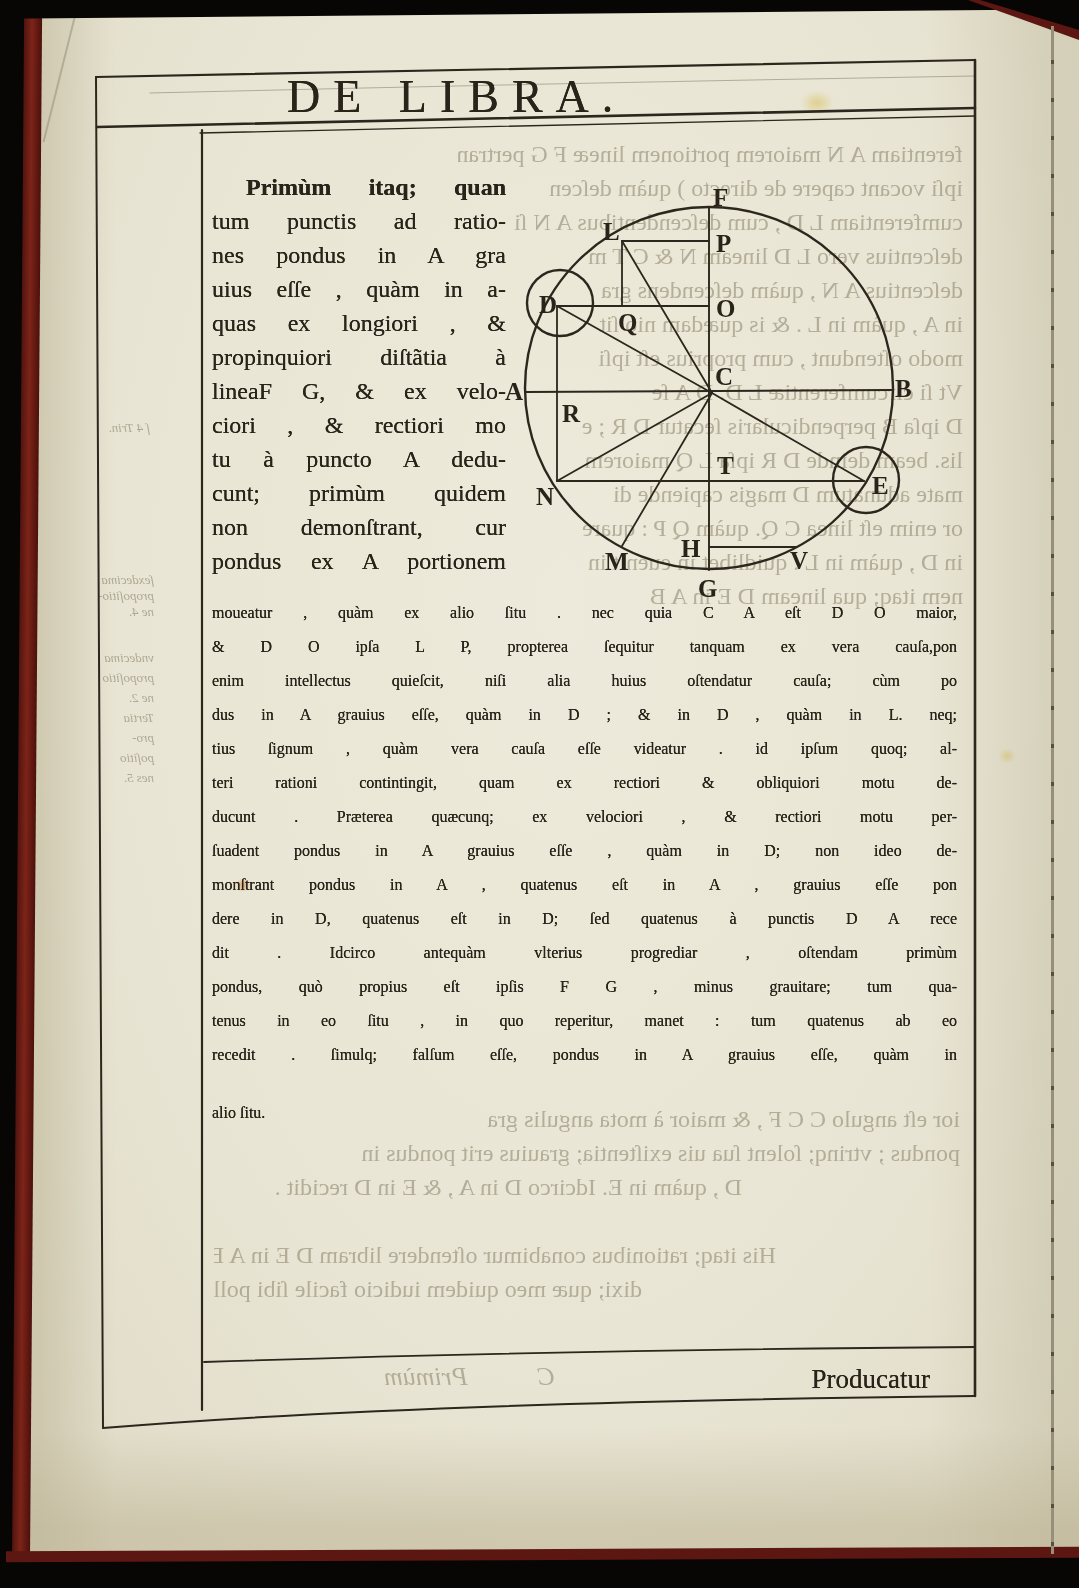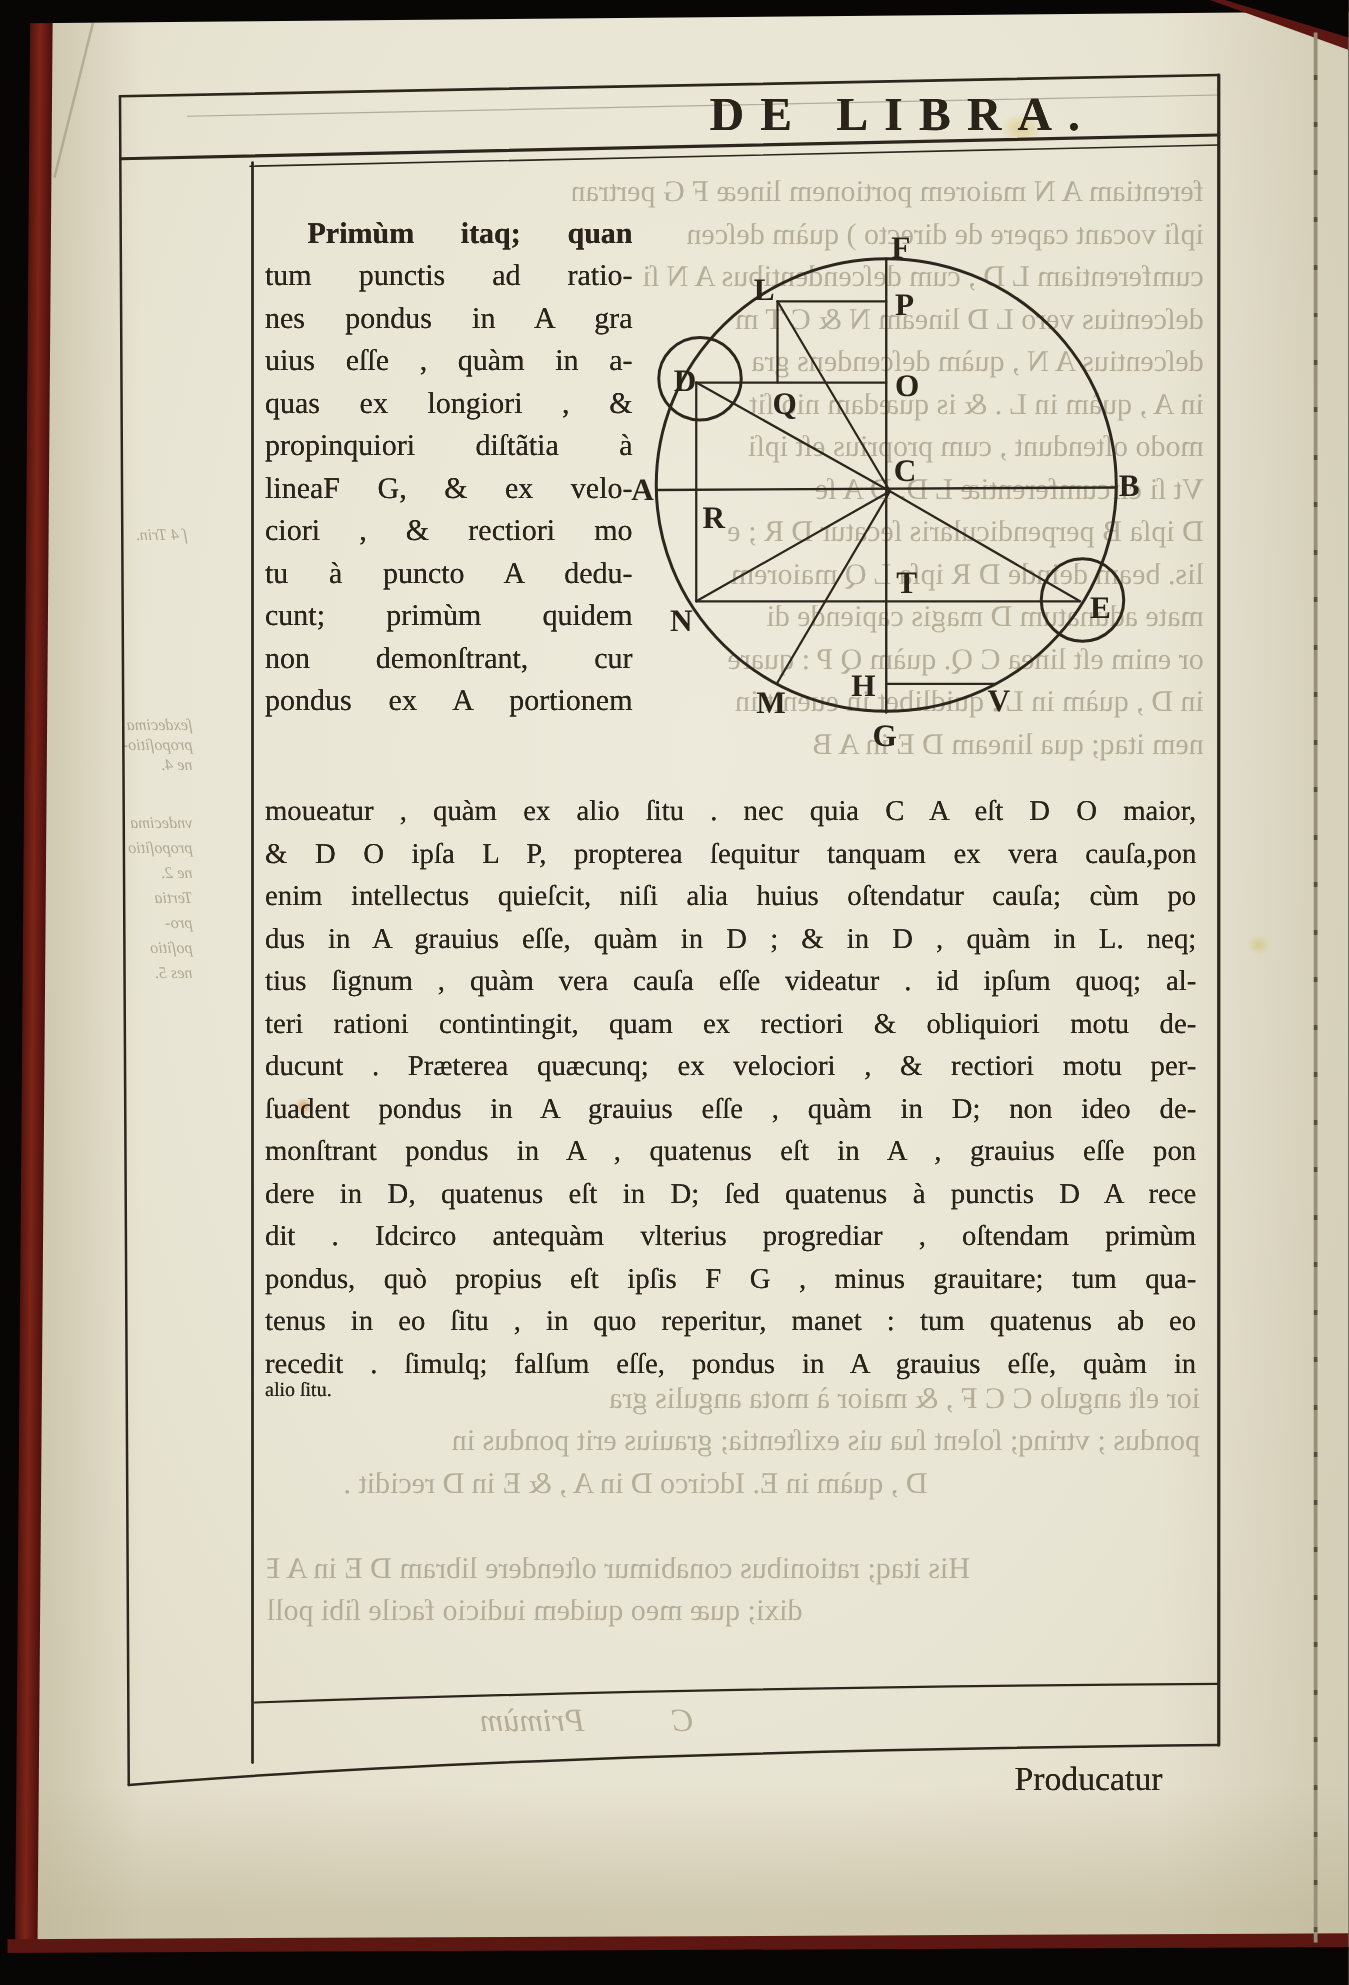--- a/index.html
+++ b/index.html
@@ -35,28 +35,28 @@
   .mn-c{left:100px;top:648px;width:54px;line-height:20px;}
   .gsig{left:255px;top:1362px;width:300px;display:flex;gap:70px;font-size:26px;font-style:italic;}
 
   
   .ink{position:absolute;left:0;top:0;width:1079px;height:1588px;z-index:3;}
   .ink text{font-family:"Liberation Serif","DejaVu Serif",serif;font-weight:700;
             font-size:25px;fill:#29231a;}
 
   
   .pr{position:absolute;color:#29231a;z-index:4;text-shadow:0 0 .4px #29231a;}
-  .title{left:287px;top:70px;width:590px;text-align:right;font-size:38px;
-         font-weight:bold;letter-spacing:13px;}
+  .title{left:287px;top:70px;width:590px;text-align:left;font-size:46px;
+         font-weight:normal;letter-spacing:13px;}
   .col-text{left:212px;top:170px;width:294px;font-size:24px;line-height:34px;}
   .col-text .jline:first-child{padding-left:34px;font-weight:bold;}
-  .body-text{left:212px;top:632px;width:745px;font-size:23px;line-height:34px;}
+  .body-text{left:212px;top:596px;width:745px;font-size:16px;line-height:34px;}
   .jline{text-align:justify;text-align-last:justify;height:34px;}
   .last-line{left:212px;top:1096px;width:745px;font-size:16px;line-height:34px;}
-  .catchword{left:770px;top:1408px;width:160px;text-align:right;font-size:27px;}
+  .catchword{left:770px;top:1364px;width:160px;text-align:right;font-size:27px;}
 
   
   .edge{position:absolute;z-index:5;}
   .strip-red-left{left:14px;top:-8px;width:22px;height:1604px;
     background:linear-gradient(90deg,#3a0c0a,#7d2418 55%,#4c100c);transform:rotate(.45deg);}
   .band-left{left:-24px;top:-10px;width:42px;height:1610px;background:#080604;transform:rotate(.45deg);}
   .band-top{left:-12px;top:-20px;width:1110px;height:34px;background:#080604;transform:rotate(-.5deg);}
   .wedge-red{left:968px;top:0;width:111px;height:40px;background:#5d1712;
     clip-path:polygon(0 0,100% 0,100% 100%);}
   .wedge{left:980px;top:0;width:99px;height:30px;background:#080604;

